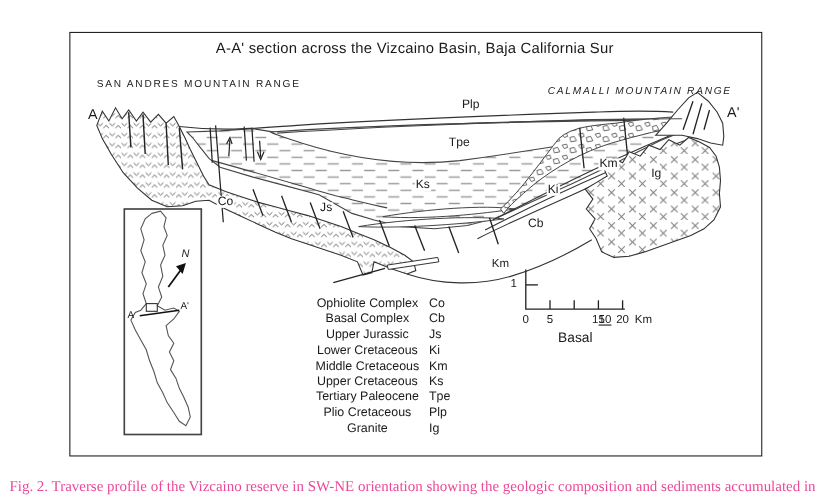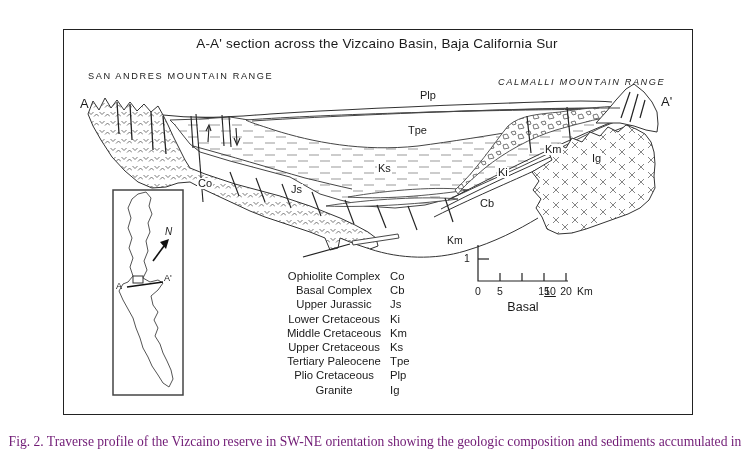--- a/index.html
+++ b/index.html
@@ -37,21 +37,21 @@
   #sc-n0{left:468px;} #sc-n1{left:490px;} #sc-n2{left:540px;text-decoration:underline;} #sc-n3{left:534px;} #sc-n4{left:556px;}
   #sc-kmh{left:577px;top:265px;}
   #sc-scale{left:478px;top:280px;width:90px;text-align:center;font-size:12.5px;}
   
   .map-txt{font-size:9px;}
   #map-n{left:165px;top:206px;font-style:italic;font-size:10px;}
   #map-a{left:116px;top:261px;}
   #map-a2{left:164px;top:253px;}
   
   #caption{left:0;top:414px;width:750px;text-align:center;
-           font-family:"Liberation Serif",serif;font-size:13.6px;line-height:16.5px;color:#701a75;}
+           font-family:"Liberation Serif",serif;font-size:13.6px;line-height:16.5px;color:#ec4899;}
 </style>
 </head>
 <body>
 
 <div id="stage">
 
   <svg id="svg-draw" class="abs" viewBox="0 0 750 455">
     <defs>
       <pattern id="pSed" width="22" height="12" patternUnits="userSpaceOnUse">
         <rect width="22" height="12" fill="#fff"></rect>

